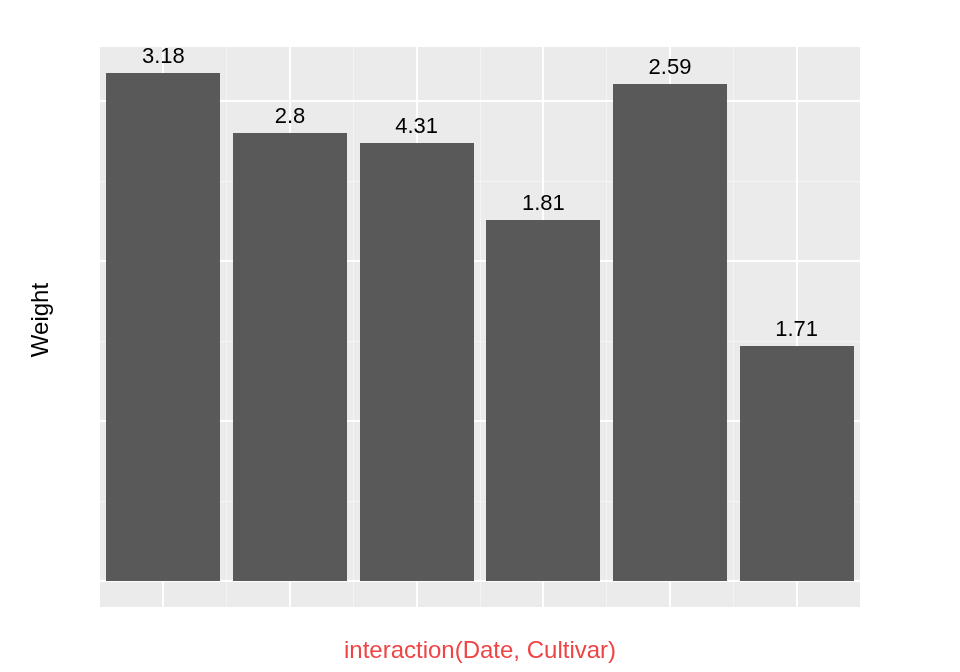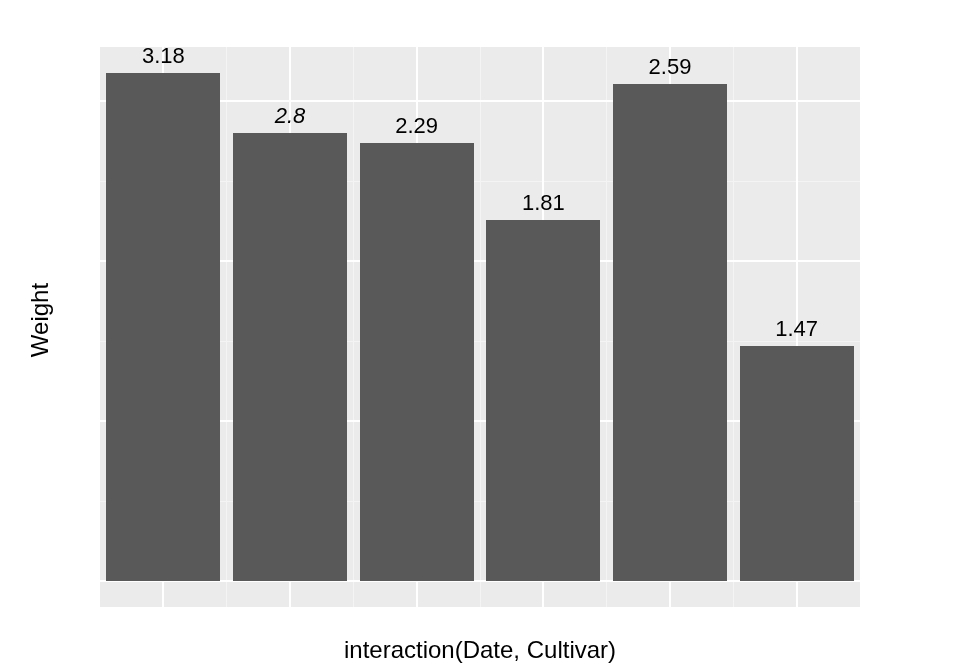--- a/index.html
+++ b/index.html
@@ -51,21 +51,21 @@
     transform: translate(-50%, -50%) rotate(-90deg);
     font-size: 24px;
     color: #000;
   }
   .axis-title-x {
     position: absolute;
     left: 480px;
     top: 636px;
     transform: translate(-50%, 0);
     font-size: 24px;
-    color: #000000;
+    color: #ef4444;
   }
 </style>
 </head>
 <body>
 
 <div class="chart-wrap">
   <div class="plot-area" id="plot-area">
       <div class="grid-minor-h" style="top: 453.9px;"></div>
       <div class="grid-minor-h" style="top: 293.9px;"></div>
       <div class="grid-minor-h" style="top: 133.9px;"></div>
@@ -80,26 +80,26 @@
       <div class="grid-major-h" style="top: 53.4px;"></div>
       <div class="grid-major-v" style="left: 62.3333px;"></div>
       <div class="grid-major-v" style="left: 189px;"></div>
       <div class="grid-major-v" style="left: 315.667px;"></div>
       <div class="grid-major-v" style="left: 442.333px;"></div>
       <div class="grid-major-v" style="left: 569px;"></div>
       <div class="grid-major-v" style="left: 695.667px;"></div>
       <div class="bar" style="left: 6.33333px; width: 114px; top: 25.6px; height: 508.8px; background: rgb(89, 89, 89);"></div>
       <div class="bar-label" style="left: 63.3333px; top: 21.6px;">3.18</div>
       <div class="bar" style="left: 133px; width: 114px; top: 86.4px; height: 448px; background: rgb(89, 89, 89);"></div>
-      <div class="bar-label" style="left: 190px; top: 82.4px; font-style: italic;">2.8</div>
+      <div class="bar-label" style="left: 190px; top: 82.4px;">2.8</div>
       <div class="bar" style="left: 259.667px; width: 114px; top: 96px; height: 438.4px; background: rgb(89, 89, 89);"></div>
-      <div class="bar-label" style="left: 316.667px; top: 92px;">2.29</div>
+      <div class="bar-label" style="left: 316.667px; top: 92px;">4.31</div>
       <div class="bar" style="left: 386.333px; width: 114px; top: 172.8px; height: 361.6px; background: rgb(89, 89, 89);"></div>
       <div class="bar-label" style="left: 443.333px; top: 168.8px;">1.81</div>
       <div class="bar" style="left: 513px; width: 114px; top: 36.8px; height: 497.6px; background: rgb(89, 89, 89);"></div>
       <div class="bar-label" style="left: 570px; top: 32.8px;">2.59</div>
       <div class="bar" style="left: 639.667px; width: 114px; top: 299.2px; height: 235.2px; background: rgb(89, 89, 89);"></div>
-      <div class="bar-label" style="left: 696.667px; top: 295.2px;">1.47</div>
+      <div class="bar-label" style="left: 696.667px; top: 295.2px;">1.71</div>
     </div>
 </div>
 
 <div class="axis-title-y">Weight</div>
 <div class="axis-title-x">interaction(Date, Cultivar)</div>
 
 </body></html>

